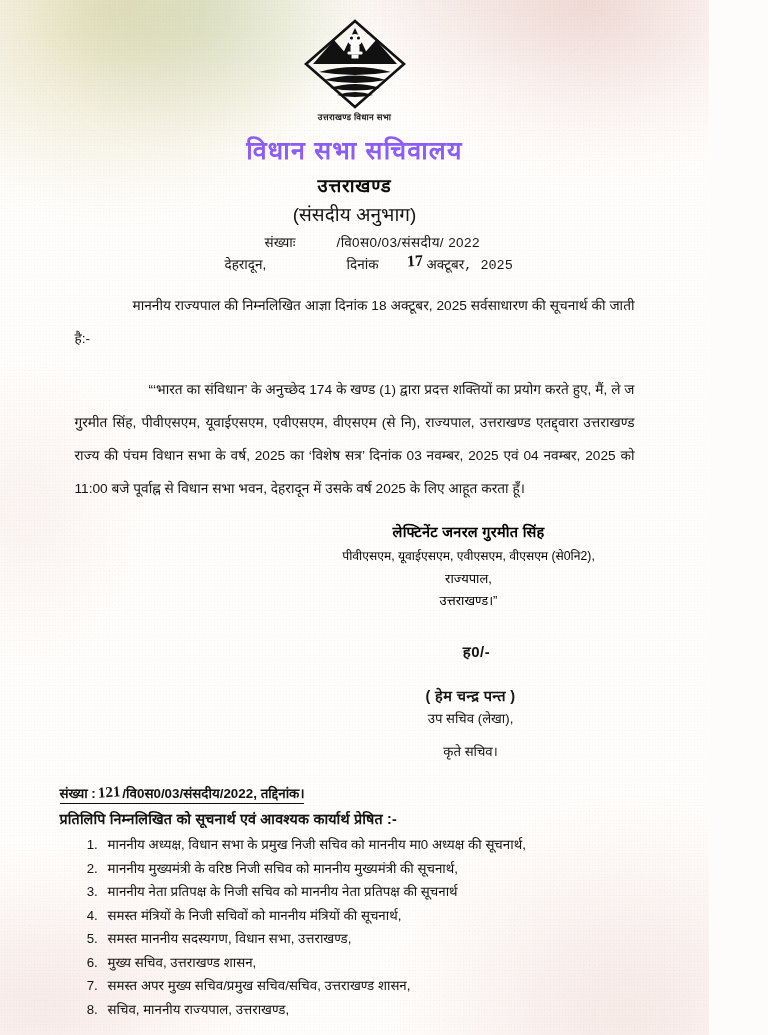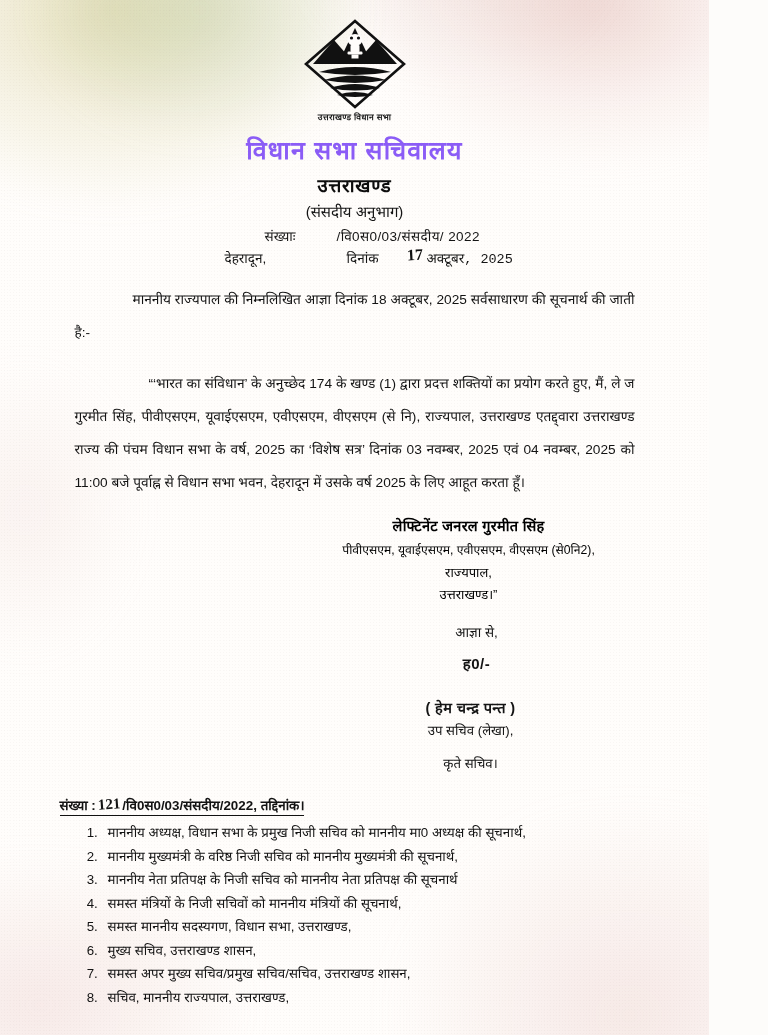--- a/index.html
+++ b/index.html
@@ -120,21 +120,21 @@
     font-weight: 700;
     font-size: 18.5px;
     letter-spacing: .8px;
     margin-top: 6px;
     color: #0d0d0d;
   }
   .org-dept {
     text-align: center;
     font-family: "Liberation Sans", sans-serif;
     font-weight: 400;
-    font-size: 15px;
+    font-size: 19px;
     margin-top: 4px;
     color: #141414;
   }
 
   .ref-line {
     position: relative;
     width: 560px;
     margin: 6px auto 0 auto;
     font-family: "Liberation Sans", sans-serif;
     font-size: 13.5px;
@@ -347,35 +347,35 @@
       <div class="sign-inner">
         <div class="sign-name">लेफ्टिनेंट जनरल गुरमीत सिंह</div>
         <div class="sign-awards">पीवीएसएम, यूवाईएसएम, एवीएसएम, वीएसएम (से0नि2),</div>
         <div class="sign-post">राज्यपाल,</div>
         <div class="sign-state">उत्तराखण्ड।”</div>
       </div>
     </div>
 
     <div class="order-by">
       <div class="order-inner">
-        <div>आज्ञा से,</div>
         <div class="sd-mark">ह0/-</div>
       </div>
     </div>
 
     <div class="signer-block">
       <div class="signer-inner">
         <div class="signer-name">( हेम चन्द्र पन्त )</div>
         <div class="signer-post">उप सचिव (लेखा),</div>
         <div class="signer-for">कृते सचिव।</div>
       </div>
     </div>
 
     <div class="footer-block">
       <div class="footer-ref"><span>संख्या :</span><span class="ref-hand">121</span><span>/वि0स0/03/संसदीय/2022, तद्दिनांक।</span></div>
+      <div class="footer-title">प्रतिलिपि निम्नलिखित को सूचनार्थ एवं आवश्यक कार्यार्थ प्रेषित :-</div>
       <ol class="dist-list">
         <li>माननीय अध्यक्ष, विधान सभा के प्रमुख निजी सचिव को माननीय मा0 अध्यक्ष की सूचनार्थ,</li>
         <li>माननीय मुख्यमंत्री के वरिष्ठ निजी सचिव को माननीय मुख्यमंत्री की सूचनार्थ,</li>
         <li>माननीय नेता प्रतिपक्ष के निजी सचिव को माननीय नेता प्रतिपक्ष की सूचनार्थ</li>
         <li>समस्त मंत्रियों के निजी सचिवों को माननीय मंत्रियों की सूचनार्थ,</li>
         <li>समस्त माननीय सदस्यगण, विधान सभा, उत्तराखण्ड,</li>
         <li>मुख्य सचिव, उत्तराखण्ड शासन,</li>
         <li>समस्त अपर मुख्य सचिव/प्रमुख सचिव/सचिव, उत्तराखण्ड शासन,</li>
         <li>सचिव, माननीय राज्यपाल, उत्तराखण्ड,</li>
 

